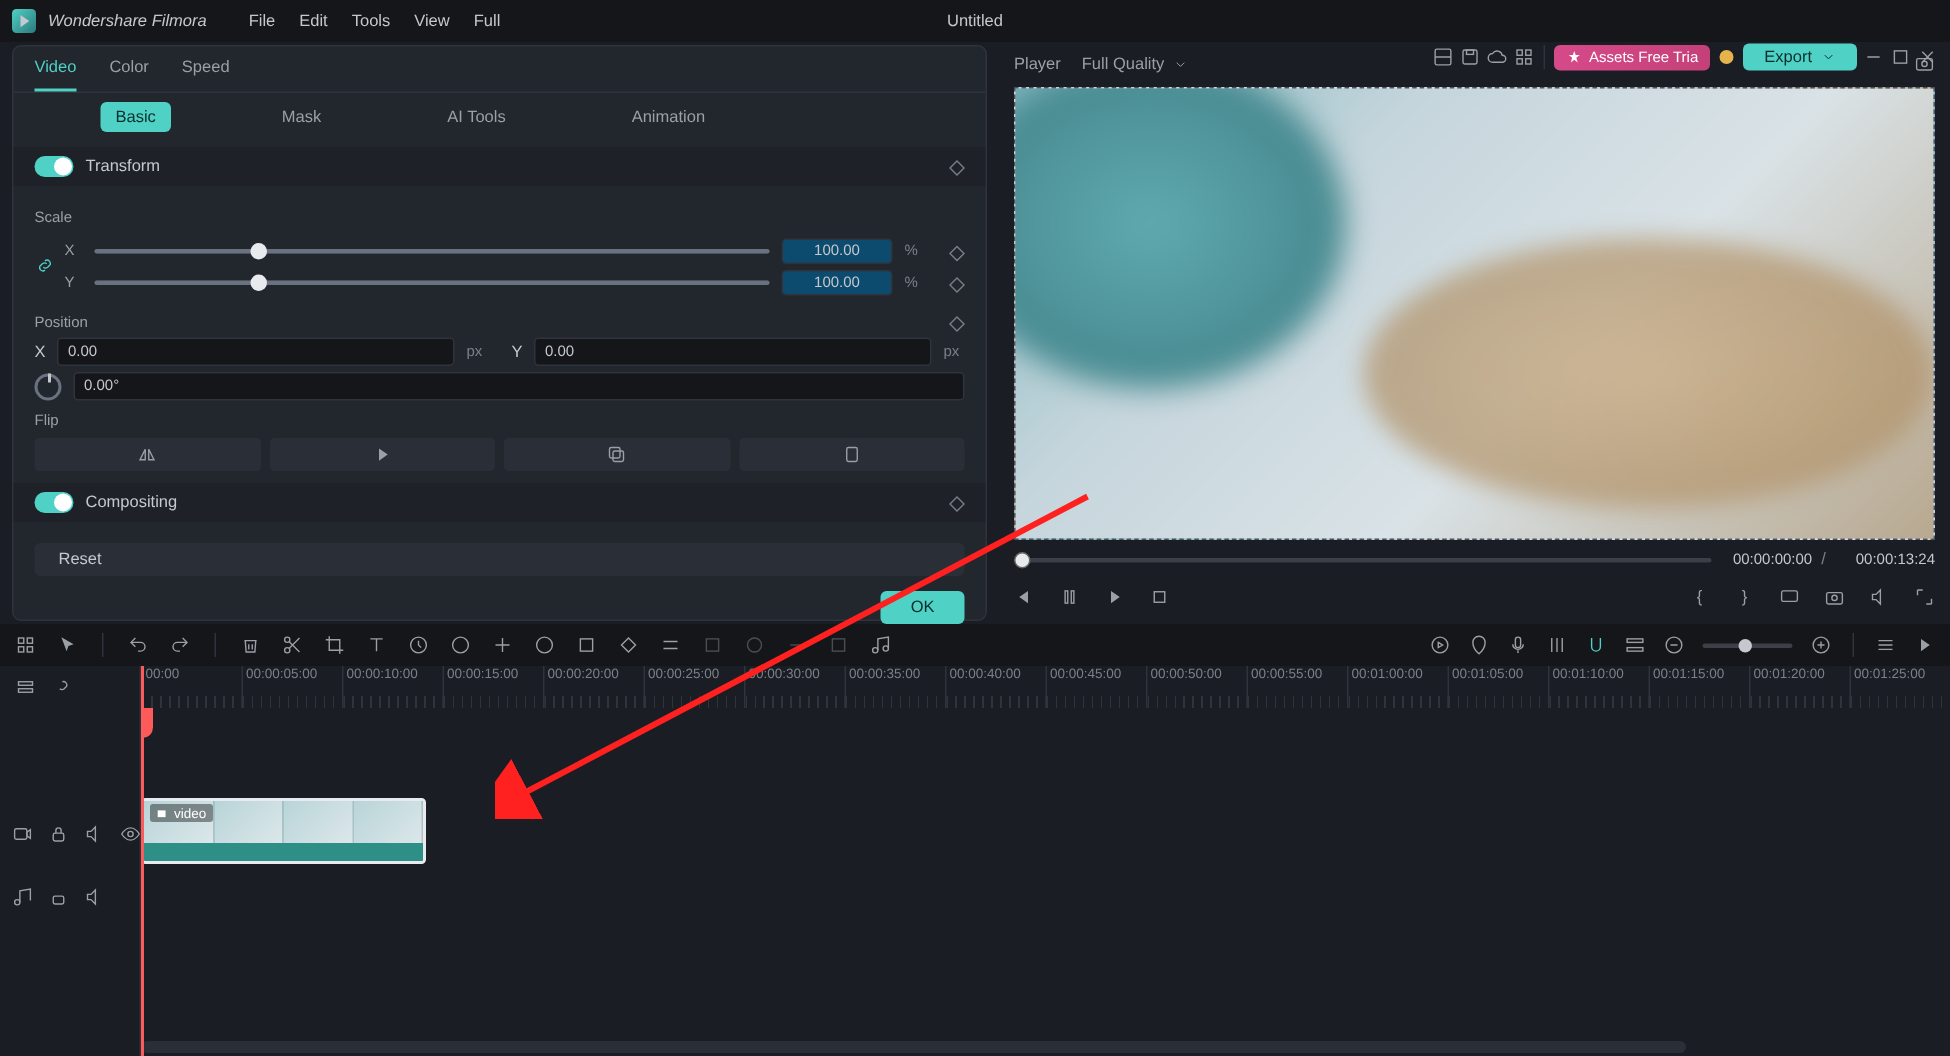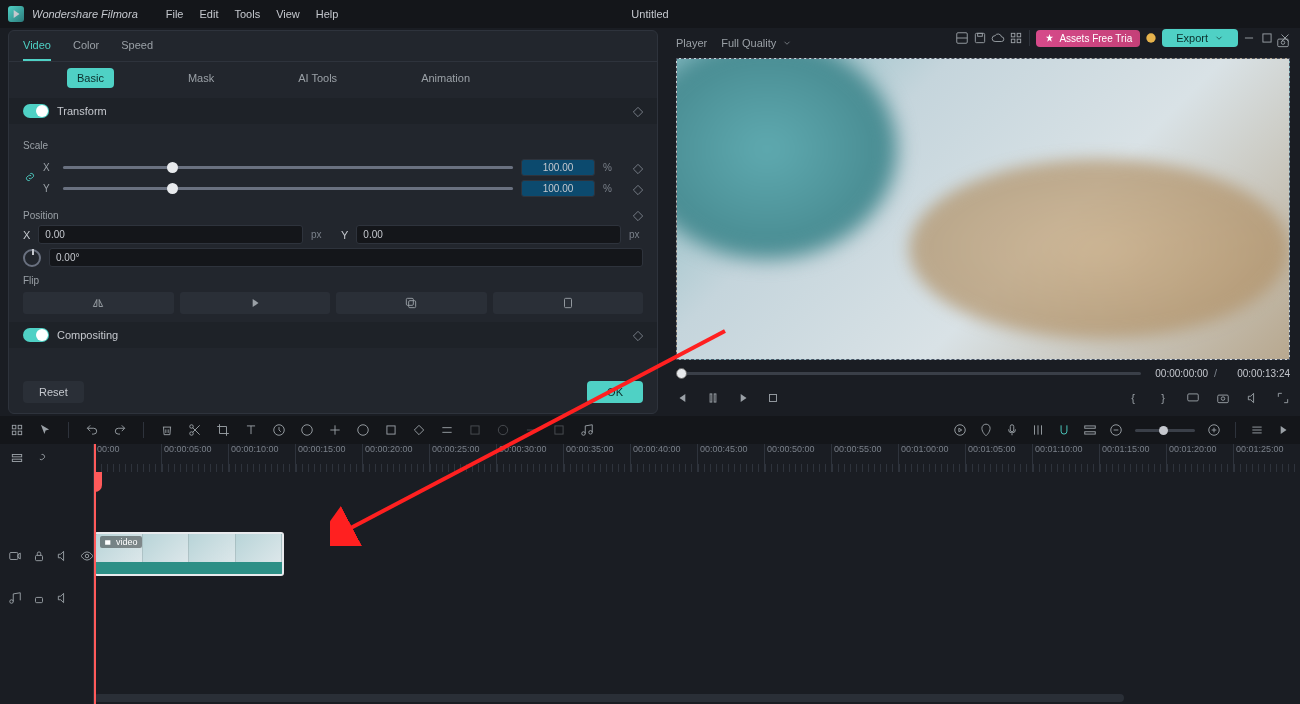--- a/index.html
+++ b/index.html
@@ -37,21 +37,21 @@
 .slider-fill { position:absolute; left:0; top:0; height:100%; background:#6a7180; width:100%; border-radius:2px; }
 .slider-thumb { position:absolute; right:-6px; top:-4px; width:11px; height:11px; background:#e8eaed; border-radius:50%; }
 .slider-val { width:74px; background:#0c4a6e; border:1px solid #2e333c; color:#c5c8ce; text-align:center; font-size:10px; padding:2px; border-radius:3px; }
 .unit { color:#7a808a; width:14px; font-size:10px; }
 .pos-row { display:flex; align-items:center; gap:8px; margin:4px 0; }
 .pos-input { flex:1; background:#14161a; border:1px solid #2e333c; color:#c5c8ce; font-size:10px; padding:3px 6px; border-radius:3px; }
 .rotate-dial { width:18px; height:18px; border:2px solid #6a7180; border-radius:50%; position:relative; }
 .rotate-dial::after{content:'';position:absolute;left:7px;top:-2px;width:2px;height:6px;background:#c5c8ce;}
 .flip-btns { display:flex; gap:6px; margin-top:6px; }
 .flip-btn { flex:1; background:#2a2f37; height:22px; border-radius:3px; display:flex; align-items:center; justify-content:center; cursor:pointer; color:#9aa0a6; }
-.panel-footer { margin-top:auto; padding:10px 14px; display:flex; gap:10px; }
+.panel-footer { margin-top:auto; padding:10px 14px; display:flex; gap:10px;flex-direction:column; }
 .reset-btn { background:#2a2f37; color:#c5c8ce; padding:5px 16px; border-radius:4px; cursor:pointer; font-size:11px; }
 .ok-btn { margin-left:auto; background:#4fd1c5; color:#0a2e2b; padding:5px 20px; border-radius:4px; cursor:pointer; font-size:11px; }
 
 .right-panel { flex:1; margin-left:8px; display:flex; flex-direction:column; }
 .player-bar { height:30px; display:flex; align-items:center; gap:14px; padding:0 10px; color:#9aa0a6; }
 .quality-sel { background:transparent; color:#9aa0a6; font-size:11px; display:flex; align-items:center; gap:6px; cursor:pointer; }
 .snapshot { margin-left:auto; color:#9aa0a6; cursor:pointer; }
 .preview { flex:1; margin:0 10px; border:1px dashed #4a5160; background:linear-gradient(135deg, #7eb6bd 0%, #c5d5dc 30%, #d9e2e6 60%, #b8a88f 100%); position:relative; overflow:hidden; }
 .preview::before{content:'';position:absolute;left:-40px;top:-20px;width:260px;height:220px;background:radial-gradient(ellipse,#5faab0,#3d7c82);border-radius:50%;filter:blur(10px);}
 .preview::after{content:'';position:absolute;right:0;bottom:20px;width:380px;height:180px;background:radial-gradient(ellipse,#c9a678,#a68860);border-radius:50%;filter:blur(8px);opacity:0.7;}
@@ -102,21 +102,21 @@
       <svg class="i fill" viewBox="0 0 24 24">
         <path d="M8 5l10 7-10 7z"></path>
       </svg>
     </span>
   <span class="app-title">Wondershare Filmora</span>
   <div class="menu-bar">
     <span class="menu-item">File</span>
     <span class="menu-item">Edit</span>
     <span class="menu-item">Tools</span>
     <span class="menu-item">View</span>
-    <span class="menu-item">Help</span>
+    <span class="menu-item">Full</span>
   </div>
   <span class="title-center">Untitled</span>
   <div class="titlebar-right">
     <span class="tb-icon">
         <svg class="i" viewBox="0 0 24 24">
           <rect x="3" y="3" width="18" height="18" rx="2"></rect>
           <line x1="3" y1="12" x2="21" y2="12"></line>
         </svg>
       </span>
     <span class="tb-icon">

